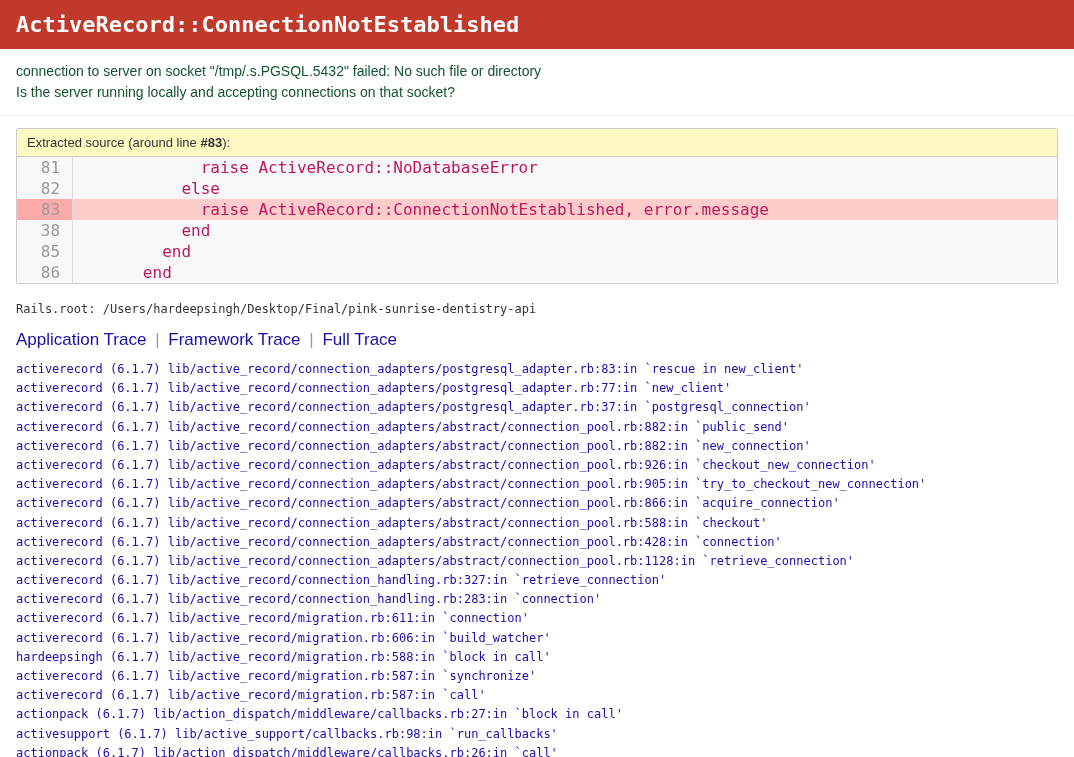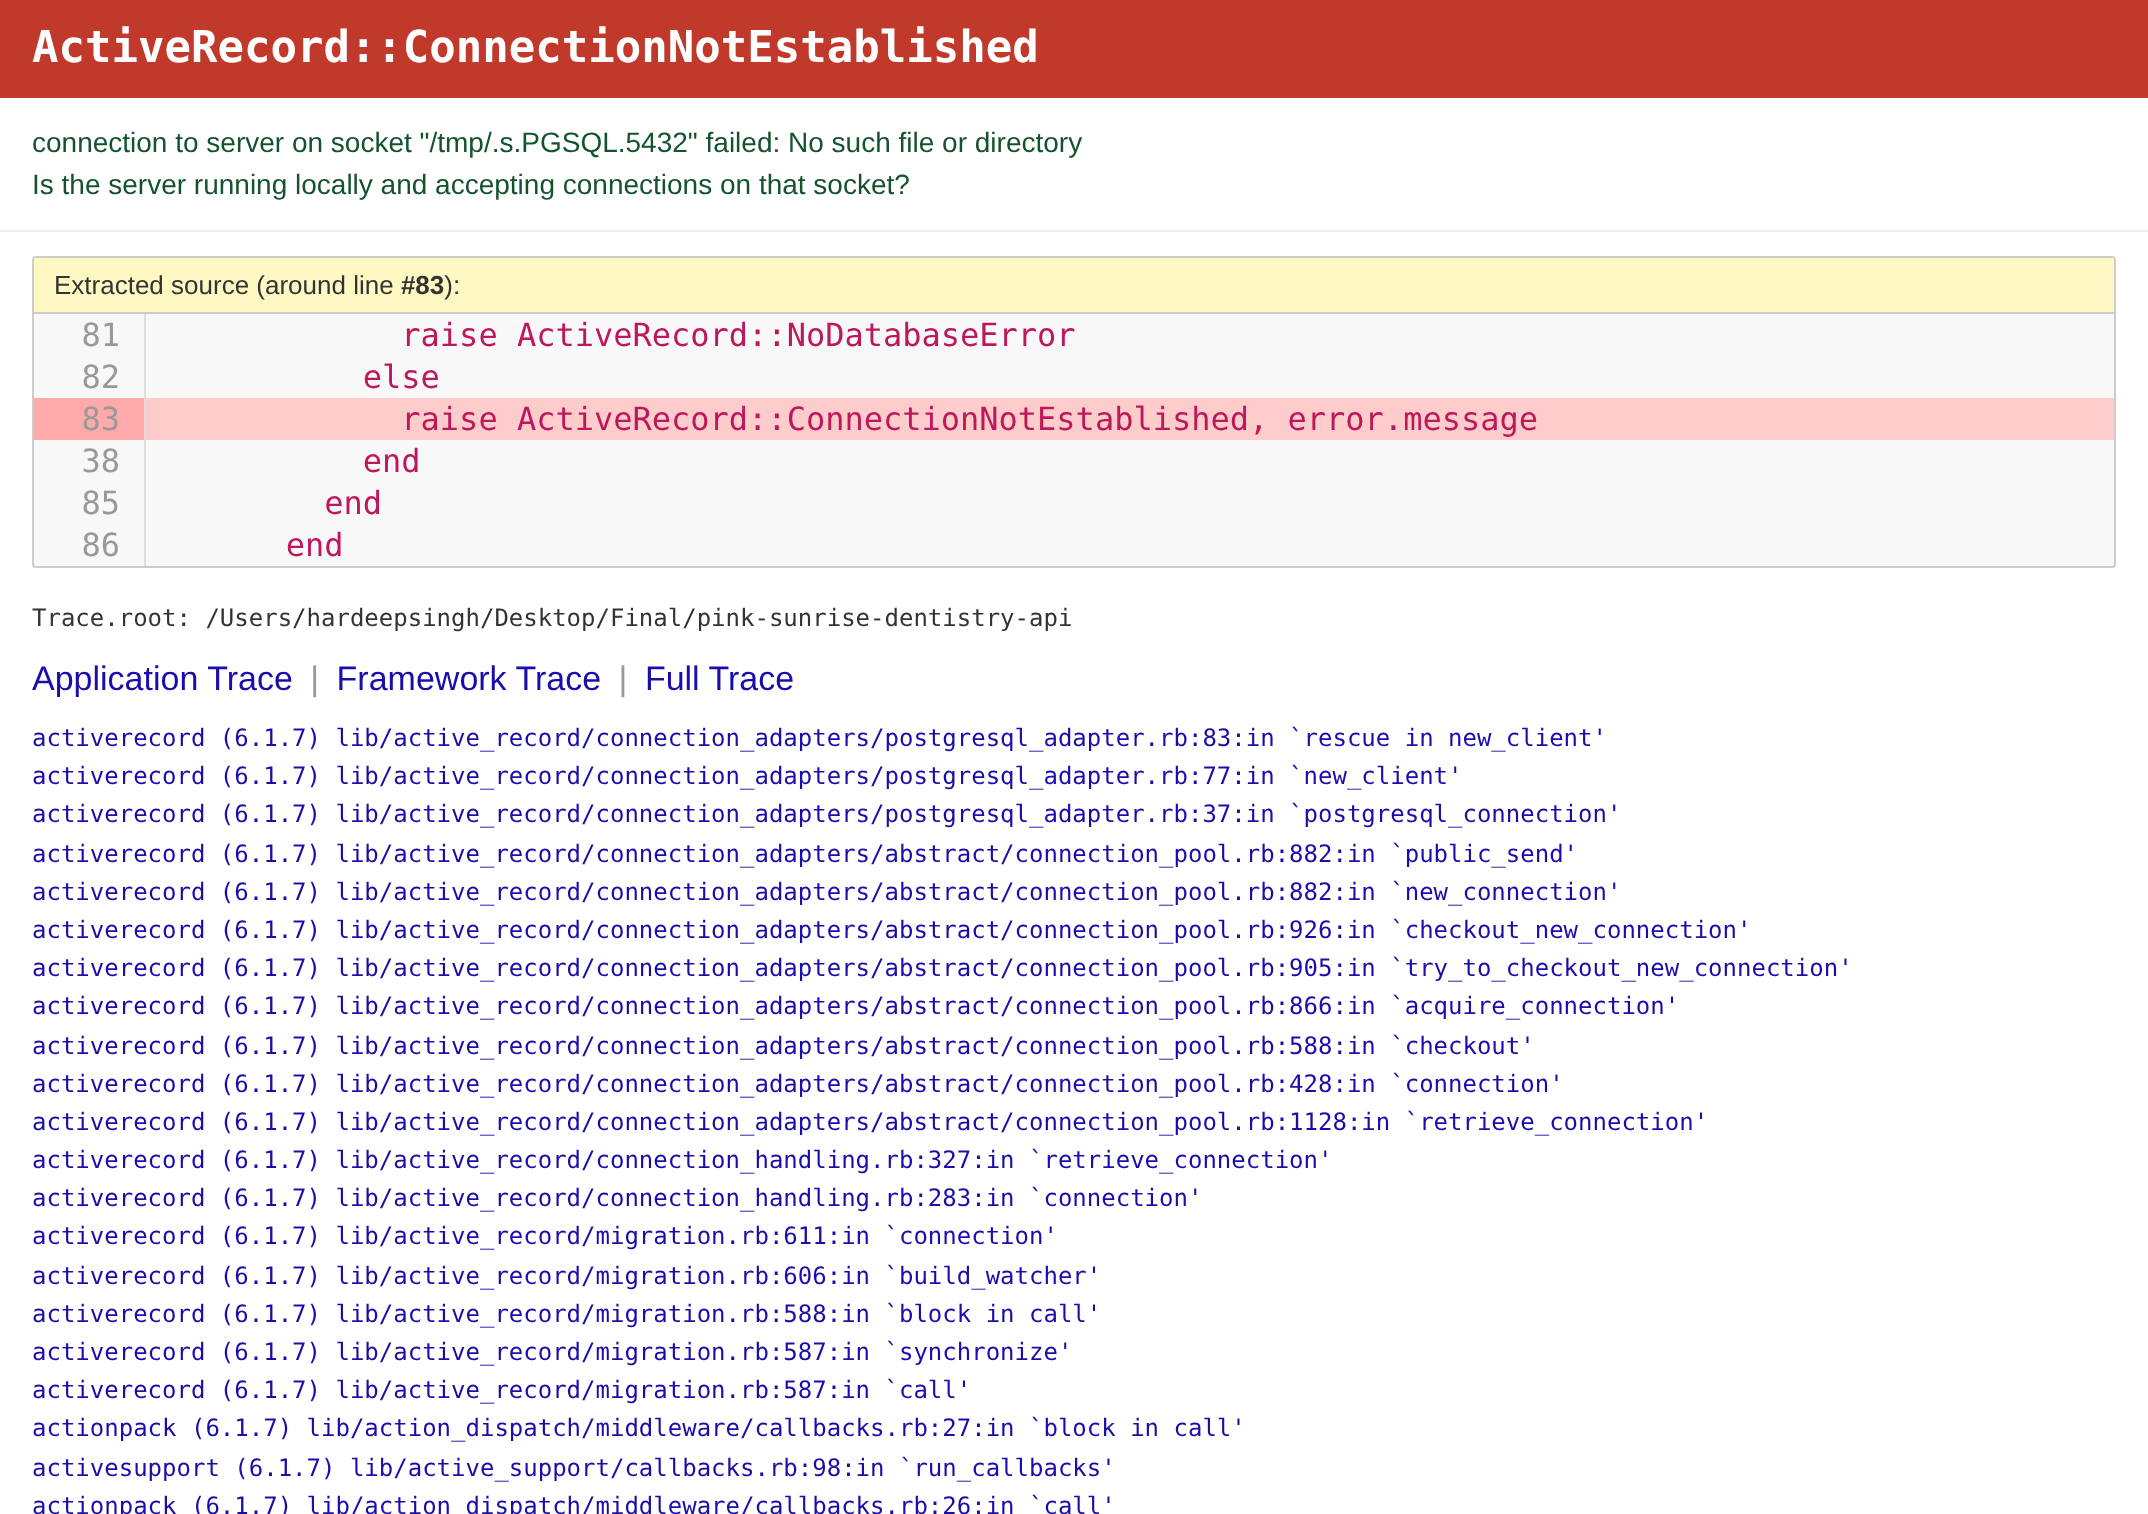--- a/index.html
+++ b/index.html
@@ -151,21 +151,21 @@
         </tr>
         <tr>
           <td class="line-num">86</td>
           <td class="line-code">      end</td>
         </tr>
       </tbody>
   </table>
 </div>
 
 <div id="rails-root">
-  <span>Trace.root: /Users/hardeepsingh/Desktop/Final/pink-sunrise-dentistry-api</span>
+  <span>Rails.root: /Users/hardeepsingh/Desktop/Final/pink-sunrise-dentistry-api</span>
 </div>
 
 <div id="trace-tabs">
   <a>Application Trace</a>
   <span>|</span>
   <a>Framework Trace</a>
   <span>|</span>
   <a>Full Trace</a>
 </div>
 
@@ -178,19 +178,19 @@
     <a href="#">activerecord (6.1.7) lib/active_record/connection_adapters/abstract/connection_pool.rb:926:in `checkout_new_connection'</a>
     <a href="#">activerecord (6.1.7) lib/active_record/connection_adapters/abstract/connection_pool.rb:905:in `try_to_checkout_new_connection'</a>
     <a href="#">activerecord (6.1.7) lib/active_record/connection_adapters/abstract/connection_pool.rb:866:in `acquire_connection'</a>
     <a href="#">activerecord (6.1.7) lib/active_record/connection_adapters/abstract/connection_pool.rb:588:in `checkout'</a>
     <a href="#">activerecord (6.1.7) lib/active_record/connection_adapters/abstract/connection_pool.rb:428:in `connection'</a>
     <a href="#">activerecord (6.1.7) lib/active_record/connection_adapters/abstract/connection_pool.rb:1128:in `retrieve_connection'</a>
     <a href="#">activerecord (6.1.7) lib/active_record/connection_handling.rb:327:in `retrieve_connection'</a>
     <a href="#">activerecord (6.1.7) lib/active_record/connection_handling.rb:283:in `connection'</a>
     <a href="#">activerecord (6.1.7) lib/active_record/migration.rb:611:in `connection'</a>
     <a href="#">activerecord (6.1.7) lib/active_record/migration.rb:606:in `build_watcher'</a>
-    <a href="#">activerecord (6.1.7) lib/active_record/migration.rb:588:in `block in call'</a>
+    <a href="#">hardeepsingh (6.1.7) lib/active_record/migration.rb:588:in `block in call'</a>
     <a href="#">activerecord (6.1.7) lib/active_record/migration.rb:587:in `synchronize'</a>
     <a href="#">activerecord (6.1.7) lib/active_record/migration.rb:587:in `call'</a>
     <a href="#">actionpack (6.1.7) lib/action_dispatch/middleware/callbacks.rb:27:in `block in call'</a>
     <a href="#">activesupport (6.1.7) lib/active_support/callbacks.rb:98:in `run_callbacks'</a>
     <a href="#">actionpack (6.1.7) lib/action_dispatch/middleware/callbacks.rb:26:in `call'</a>
   </div>
 
 </body></html>

